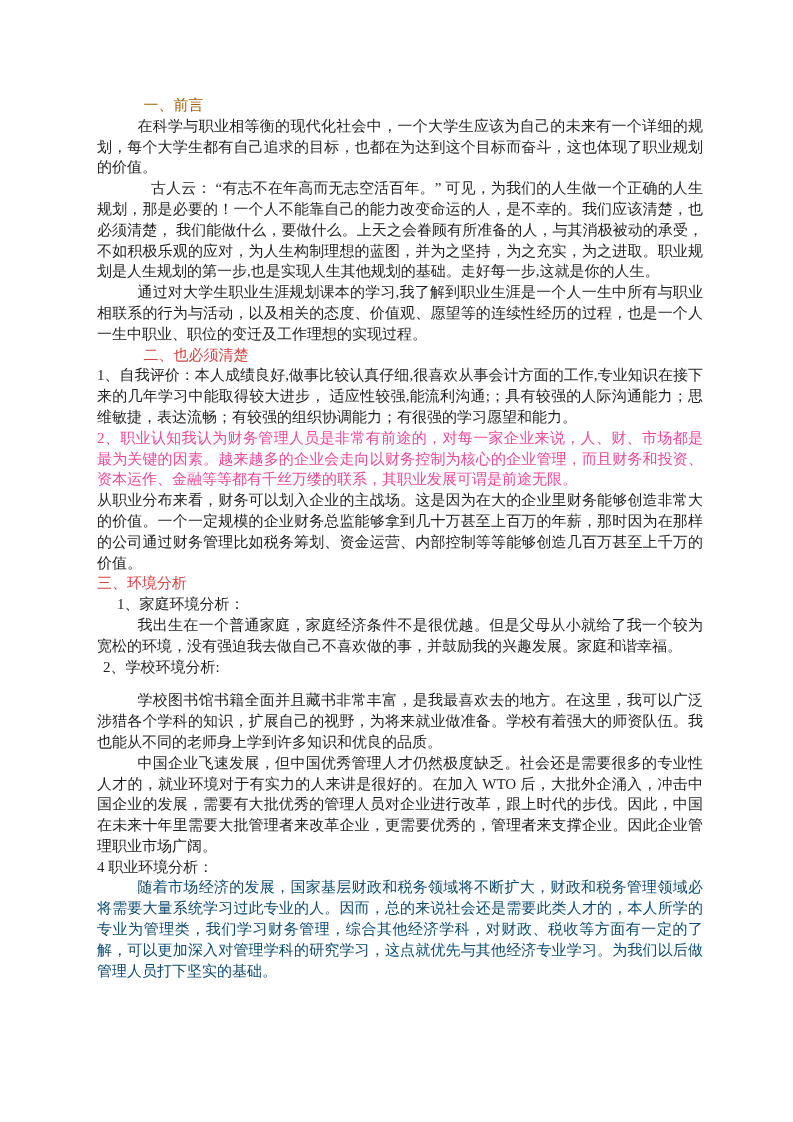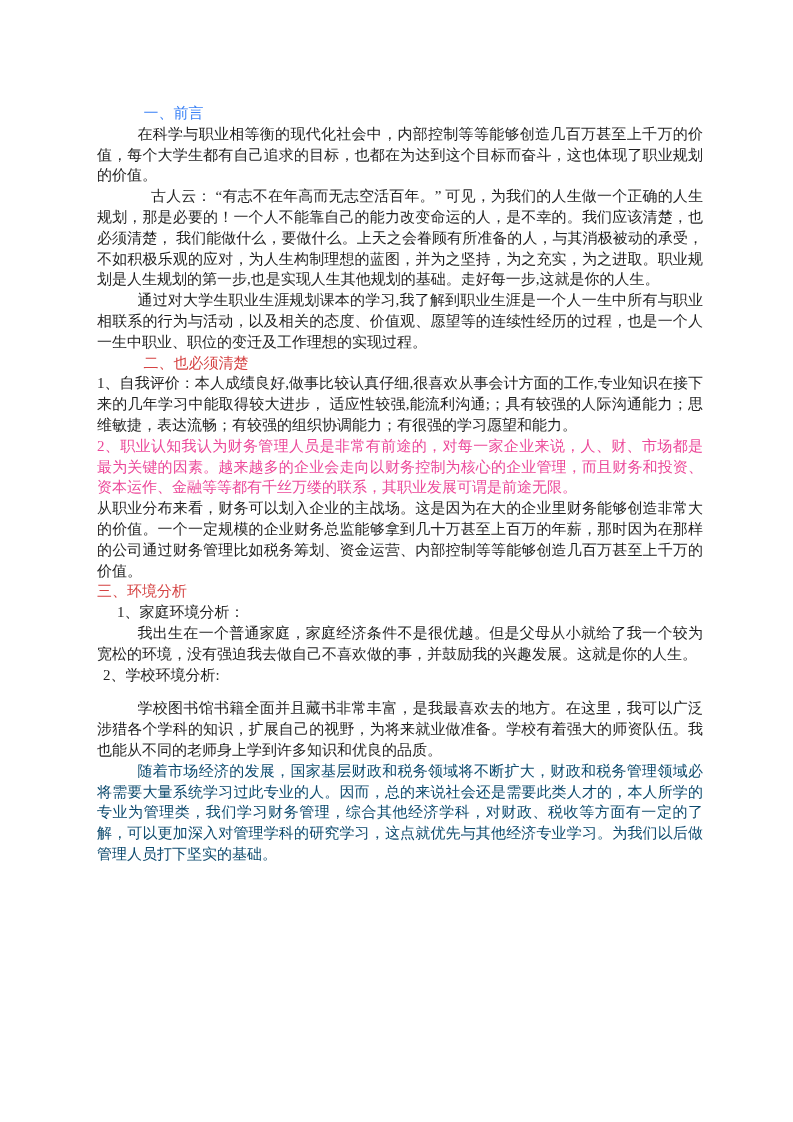--- a/index.html
+++ b/index.html
@@ -37,28 +37,30 @@
   .indent-2  { text-indent: 2.7em; }
   .indent-3  { text-indent: 3.1em; }
   .indent-35 { text-indent: 3.6em; }
   .indent-05 { text-indent: 0.4em; }
 </style>
 </head>
 <body>
 
 <div class="page">
   <div class="content">
-      <h2 class="heading indent-3" style="color: #3b82f6; margin-top: 8px;">一、前言</h2>
-      <p class="para indent-2" style="color: rgb(31, 31, 31);">在科学与职业相等衡的现代化社会中，内部控制等等能够创造几百万甚至上千万的价值，每个大学生都有自己追求的目标，也都在为达到这个目标而奋斗，这也体现了职业规划的价值。</p>
+      <h2 class="heading indent-3" style="color: #a16207;">一、前言</h2>
+      <p class="para indent-2" style="color: rgb(31, 31, 31);">在科学与职业相等衡的现代化社会中，一个大学生应该为自己的未来有一个详细的规划，每个大学生都有自己追求的目标，也都在为达到这个目标而奋斗，这也体现了职业规划的价值。</p>
       <p class="para indent-35" style="color: rgb(31, 31, 31);">古人云： “有志不在年高而无志空活百年。” 可见，为我们的人生做一个正确的人生规划，那是必要的！一个人不能靠自己的能力改变命运的人，是不幸的。我们应该清楚，也必须清楚， 我们能做什么，要做什么。上天之会眷顾有所准备的人，与其消极被动的承受，不如积极乐观的应对，为人生构制理想的蓝图，并为之坚持，为之充实，为之进取。职业规划是人生规划的第一步,也是实现人生其他规划的基础。走好每一步,这就是你的人生。</p>
       <p class="para indent-2" style="color: rgb(31, 31, 31);">通过对大学生职业生涯规划课本的学习,我了解到职业生涯是一个人一生中所有与职业相联系的行为与活动，以及相关的态度、价值观、愿望等的连续性经历的过程，也是一个人一生中职业、职位的变迁及工作理想的实现过程。</p>
       <h2 class="heading indent-3" style="color: rgb(213, 67, 67);">二、也必须清楚</h2>
       <p class="para" style="color: rgb(31, 31, 31);">1、自我评价：本人成绩良好,做事比较认真仔细,很喜欢从事会计方面的工作,专业知识在接下来的几年学习中能取得较大进步， 适应性较强,能流利沟通;；具有较强的人际沟通能力；思维敏捷，表达流畅；有较强的组织协调能力；有很强的学习愿望和能力。</p>
       <p class="para" style="color: #ec4899;">2、职业认知我认为财务管理人员是非常有前途的，对每一家企业来说，人、财、市场都是最为关键的因素。越来越多的企业会走向以财务控制为核心的企业管理，而且财务和投资、资本运作、金融等等都有千丝万缕的联系，其职业发展可谓是前途无限。</p>
       <p class="para" style="color: rgb(31, 31, 31);">从职业分布来看，财务可以划入企业的主战场。这是因为在大的企业里财务能够创造非常大的价值。一个一定规模的企业财务总监能够拿到几十万甚至上百万的年薪，那时因为在那样的公司通过财务管理比如税务筹划、资金运营、内部控制等等能够创造几百万甚至上千万的价值。</p>
       <h2 class="heading" style="color: rgb(213, 67, 67);">三、环境分析</h2>
       <p class="para" style="color: rgb(31, 31, 31); margin-left: 20px;">1、家庭环境分析：</p>
-      <p class="para indent-2" style="color: rgb(31, 31, 31);">我出生在一个普通家庭，家庭经济条件不是很优越。但是父母从小就给了我一个较为宽松的环境，没有强迫我去做自己不喜欢做的事，并鼓励我的兴趣发展。这就是你的人生。</p>
+      <p class="para indent-2" style="color: rgb(31, 31, 31);">我出生在一个普通家庭，家庭经济条件不是很优越。但是父母从小就给了我一个较为宽松的环境，没有强迫我去做自己不喜欢做的事，并鼓励我的兴趣发展。家庭和谐幸福。</p>
       <p class="para indent-05" style="color: rgb(31, 31, 31);">2、学校环境分析:</p>
       <p class="para indent-2" style="color: rgb(31, 31, 31); margin-top: 13px;">学校图书馆书籍全面并且藏书非常丰富，是我最喜欢去的地方。在这里，我可以广泛涉猎各个学科的知识，扩展自己的视野，为将来就业做准备。学校有着强大的师资队伍。我也能从不同的老师身上学到许多知识和优良的品质。</p>
+      <p class="para indent-2" style="color: rgb(31, 31, 31);">中国企业飞速发展，但中国优秀管理人才仍然极度缺乏。社会还是需要很多的专业性人才的，就业环境对于有实力的人来讲是很好的。在加入 WTO 后，大批外企涌入，冲击中国企业的发展，需要有大批优秀的管理人员对企业进行改革，跟上时代的步伐。因此，中国在未来十年里需要大批管理者来改革企业，更需要优秀的，管理者来支撑企业。因此企业管理职业市场广阔。</p>
+      <p class="para" style="color: rgb(31, 31, 31);">4 职业环境分析：</p>
       <p class="para indent-2" style="color: #0c4a6e;">随着市场经济的发展，国家基层财政和税务领域将不断扩大，财政和税务管理领域必将需要大量系统学习过此专业的人。因而，总的来说社会还是需要此类人才的，本人所学的专业为管理类，我们学习财务管理，综合其他经济学科，对财政、税收等方面有一定的了解，可以更加深入对管理学科的研究学习，这点就优先与其他经济专业学习。为我们以后做管理人员打下坚实的基础。</p>
     </div>
 </div>
 
 </body></html>

